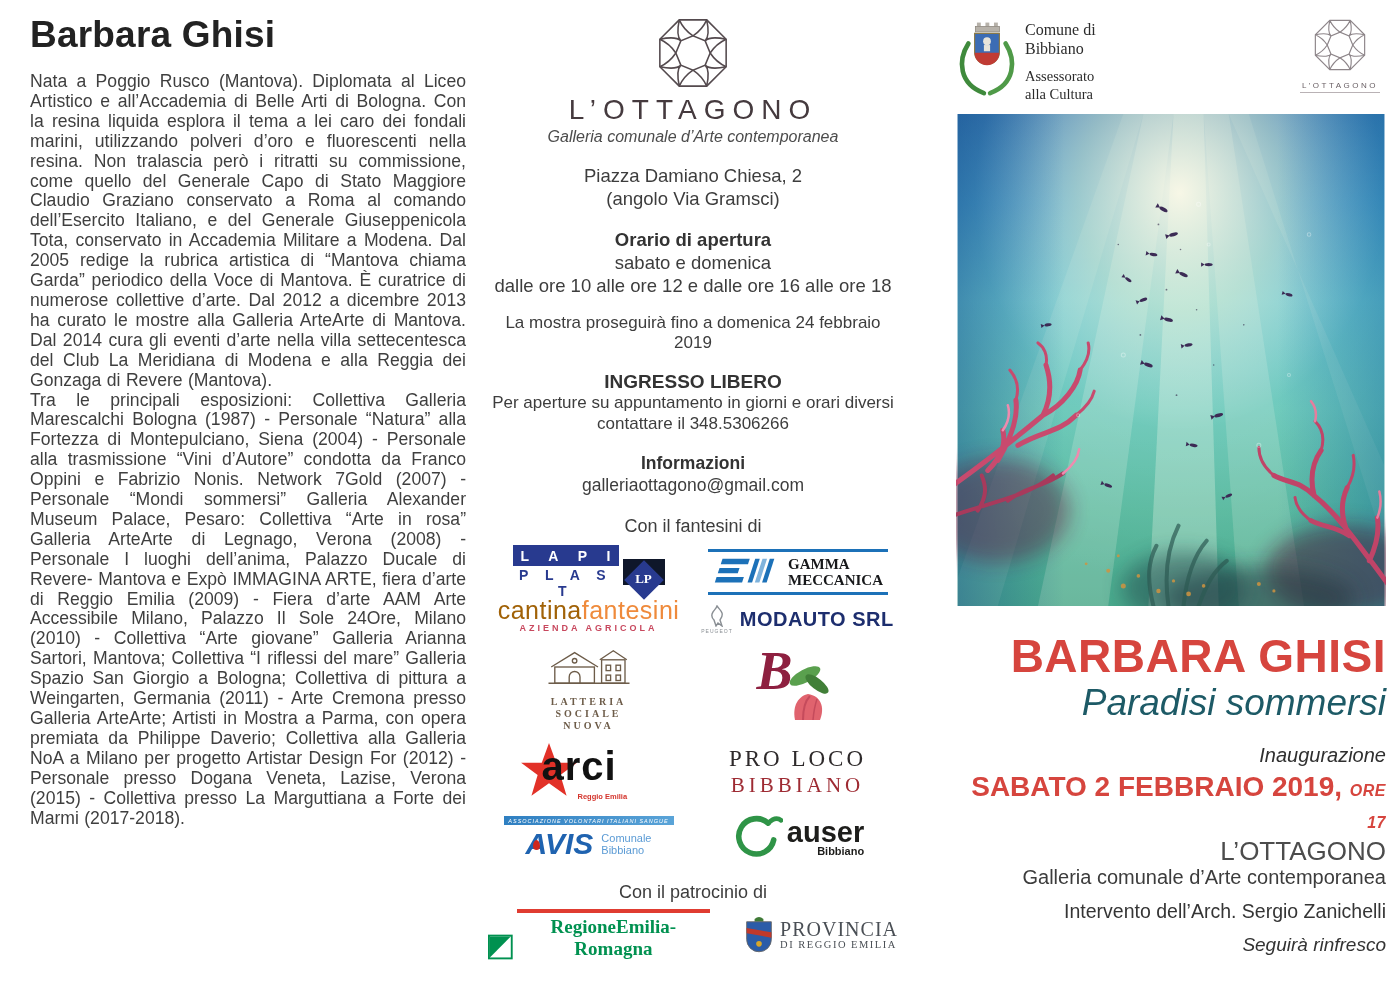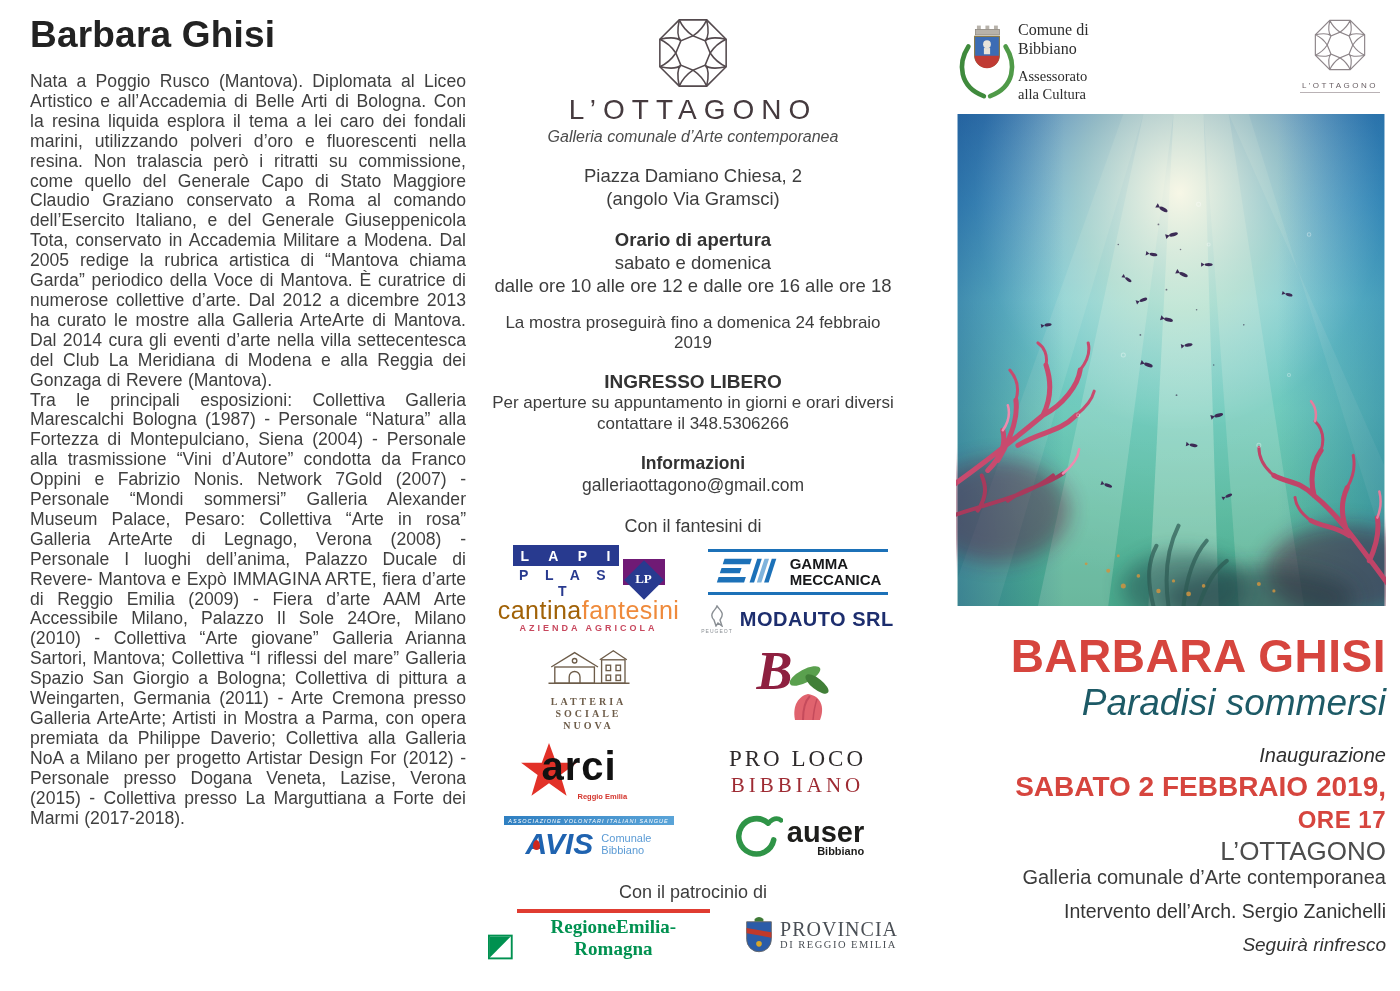--- a/index.html
+++ b/index.html
@@ -34,28 +34,28 @@
   .patron-title { margin-top:18px; font-size:18px; color:#3d3d3d; }
   .patron-row { margin-top:6px; display:flex; justify-content:center; align-items:center; gap:34px; }
 
   
   .lapi { display:flex; align-items:center; gap:4px; }
   .lapi-block { width:106px; }
   .lapi-top { background:#283a8f; color:#fff; font-weight:700; font-size:14px;
               letter-spacing:8px; padding:3px 0 2px 8px; text-align:center;}
   .lapi-bot { color:#283a8f; font-weight:700; font-size:14px; letter-spacing:6.5px;
               padding-top:1px; text-align:center;}
-  .lapi-badge { width:42px; height:26px; background:#701a75; position:relative; }
+  .lapi-badge { width:42px; height:26px; background:#0f172a; position:relative; }
   .lapi-diamond { position:absolute; left:7px; top:7px; width:28px; height:28px;
                   background:#283a8f; transform:rotate(45deg); }
   .lapi-lp { position:absolute; left:0; top:12px; width:42px; text-align:center; color:#fff;
              font-family:"Liberation Serif",serif; font-weight:700; font-size:13px; }
   .gamma { width:180px; }
   .gamma-rule { height:3px; background:#1c71b8; }
-  .gamma-mid { display:flex; align-items:center; justify-content:center; gap:12px; padding:4px 0; }
+  .gamma-mid { display:flex; align-items:center; justify-content:center; gap:12px; padding:4px 0;font-family:Liberation Serif, serif; }
   .gamma-text { text-align:left; font-weight:800; font-size:15px; line-height:16px; color:#17181a; }
   .cantina { line-height:15px; }
   .cantina-main { font-size:25px; font-weight:500; letter-spacing:0.5px;}
   .cantina-main .p1 { color:#a16207; }
   .cantina-main .p2 { color:#ef8a3b; }
   .cantina-sub { font-size:9px; letter-spacing:3px; color:#c8485e; font-weight:700; margin-top:3px; }
   .modauto { display:flex; align-items:center; gap:7px; }
   .modauto-brand { display:flex; flex-direction:column; align-items:center; }
   .modauto-brand .tiny { font-size:5px; letter-spacing:1px; color:#8a8f94; margin-top:1px;}
   .modauto-name { font-size:20px; font-weight:800; color:#1d2e6e; letter-spacing:0.5px; }
@@ -91,35 +91,35 @@
   .regione-bar { position:absolute; left:0; top:0; width:100%; height:4px; background:#e03c31; }
   .regione-name { font-family:"Liberation Serif",serif; font-weight:700; font-size:19px; color:#009150; }
   .provincia { display:flex; align-items:center; gap:6px; }
   .provincia-txt { text-align:left; font-family:"Liberation Serif",serif; color:#4a4f55; }
   .provincia-l1 { font-size:20px; letter-spacing:1px; line-height:19px; }
   .provincia-l2 { font-size:10.5px; letter-spacing:1.5px; }
 
   
   .col-right { position:absolute; left:956px; top:14px; width:430px; }
   .r-header { display:flex; justify-content:space-between; align-items:flex-start; height:92px; }
-  .comune { display:flex; gap:0; align-items:flex-end; }
+  .comune { display:flex; gap:7px; align-items:center; }
   .comune-txt { font-family:"Liberation Serif",serif; color:#2c2c2c; padding-top:6px; }
   .comune-name { font-size:16px; line-height:19px; }
   .comune-dept { font-size:14.5px; line-height:18px; margin-top:9px; }
   .oct-mini { text-align:center; padding-top:2px; width:92px; }
   .oct-mini-label { font-size:8px; letter-spacing:2.5px; color:#6a6065; margin-top:3px; }
   .oct-mini-rule { height:1px; background:#b9b2b5; margin:2px 6px 0; }
   .artwork { margin-top:8px; width:430px; height:492px; }
   .artwork svg { display:block; }
   .r-text { text-align:right; }
   .r-artist { margin-top:26px; font-size:46px; font-weight:600; letter-spacing:0.5px; color:#d6453e; line-height:48px;}
   .r-worktitle { font-size:37px; font-style:italic; color:#1d5a66; line-height:42px; margin-top:2px;}
   .r-inaug { margin-top:20px; font-size:20px; font-style:italic; color:#2f2f2f; }
   .r-date { margin-top:4px; color:#d6453e; font-size:28px; font-weight:600; }
-  .r-date .time { font-size:24px; font-weight:600; letter-spacing:0.5px; }
+  .r-date .time { font-size:16px; font-weight:600; letter-spacing:0.5px;font-style:italic; }
   .r-venue { margin-top:2px; font-size:26px; color:#4c4c4c; line-height:28px; }
   .r-venue-sub { font-size:20px; color:#3c3c3c; line-height:24px; }
   .r-pres { margin-top:18px; font-size:19.5px; color:#353535; }
   .r-speech { margin-top:11px; font-size:19.5px; color:#353535; }
   .r-rinfresco { margin-top:11px; font-size:19px; font-style:italic; color:#333; }
 </style>
 </head>
 <body>
 
 <div class="page">

